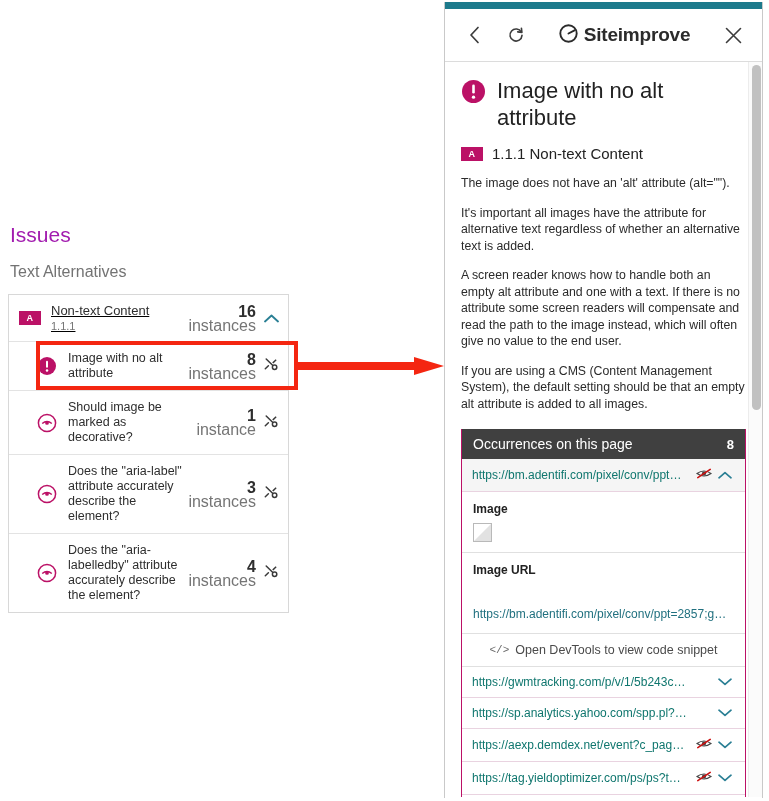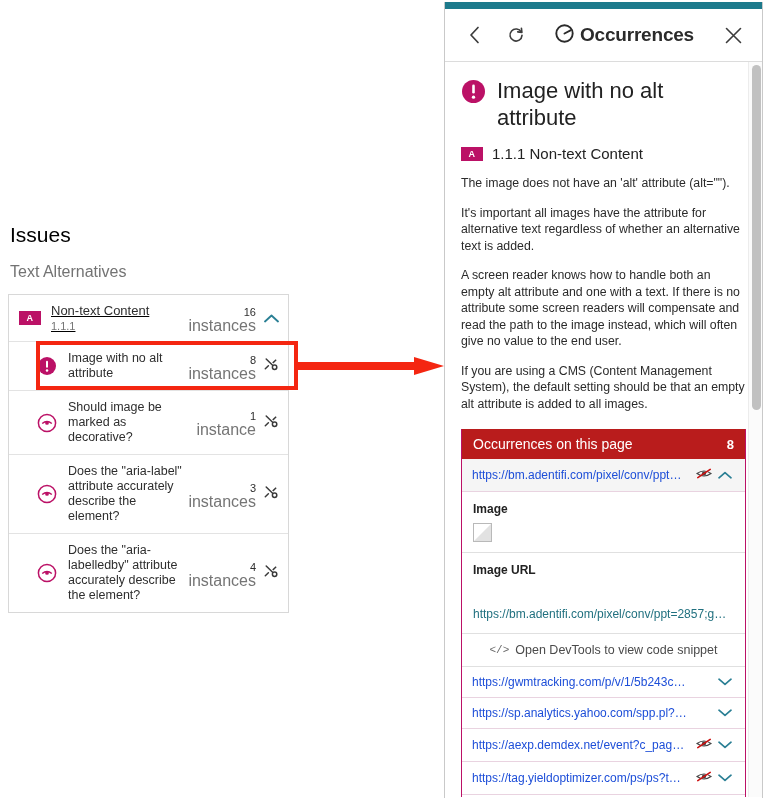--- a/index.html
+++ b/index.html
@@ -18,21 +18,21 @@
 
   
   #issues-panel {
     position: absolute;
     left: 0px;
     top: 222px;
     width: 297px;
   }
   #issues-title {
     font-size: 21px;
-    color: #000000;
+    color: #a21caf;
     padding: 0 0 0 10px;
     margin: 0;
     font-weight: 400;
     line-height: 26px;
   }
   #issues-subtitle {
     font-size: 16px;
     color: #737373;
     padding: 14px 0 0 10px;
     margin: 0;
@@ -76,22 +76,22 @@
     font-size: 11px;
     color: #757575;
     line-height: 14px;
   }
   .count-block {
     text-align: right;
     flex: 0 0 auto;
     padding-right: 6px;
   }
   .count-num {
-    font-size: 11px;
-    font-weight: normal;
+    font-size: 16px;
+    font-weight: bold;
     color: #2e2e2e;
     line-height: 14px;
   }
   .count-label {
     font-size: 16px;
     color: #757575;
     line-height: 13px;
   }
   .chev {
     flex: 0 0 18px;
@@ -232,37 +232,37 @@
     line-height: 16.5px;
     margin: 13px 0 0 0;
   }
   
   #occ-wrap {
     margin: 17px 0 0 0;
     border: 1px solid #bb1166;
     border-top: none;
   }
   #occ-header {
-    background: #b91c1c;
+    background: #404040;
     color: #ffffff;
     display: flex;
     align-items: center;
     padding: 7px 11px;
     font-size: 14px;
     box-sizing: border-box;
   }
   #occ-header-title { flex: 1 1 auto; }
   #occ-header-count { font-weight: bold; font-size: 13px; }
   .occ-row {
     display: flex;
     align-items: center;
     padding: 8px 10px;
     border-bottom: 1px solid #e9d3e0;
     font-size: 12px;
-    color: #1d4ed8;
+    color: #0f766e;
     background: #ffffff;
     box-sizing: border-box;
     min-height: 31px;
   }
   .occ-row.selected { background: #f5f5f5; }
   .occ-url {
     flex: 1 1 auto;
     white-space: nowrap;
     overflow: hidden;
     text-overflow: ellipsis;
@@ -490,21 +490,21 @@
           <path d="M10.7 5.9 L14.9 6.4 L14.4 2.2" fill="none" stroke="#3c3c3c" stroke-width="1.6" stroke-linecap="round" stroke-linejoin="round"></path>
         </svg>
       </span>
       <span id="brand">
         <span>
           <svg width="19" height="19" viewBox="0 0 19 19">
             <circle cx="9.5" cy="9.5" r="8.2" fill="none" stroke="#2b2b2b" stroke-width="1.9"></circle>
             <path d="M9.5 9.5 L15.5 6.3" stroke="#2b2b2b" stroke-width="1.9" stroke-linecap="round"></path>
           </svg>
         </span>
-        <span id="brand-name">Occurrences</span>
+        <span id="brand-name">Siteimprove</span>
       </span>
       <span class="hdr-btn">
         <svg width="17" height="17" viewBox="0 0 17 17">
             <path d="M1.5 1.5 L15.5 15.5 M15.5 1.5 L1.5 15.5" stroke="#3c3c3c" stroke-width="1.6" stroke-linecap="round"></path>
           </svg>
       </span>
     </div>
 
     <div id="ext-body">
       <div id="ext-content">

